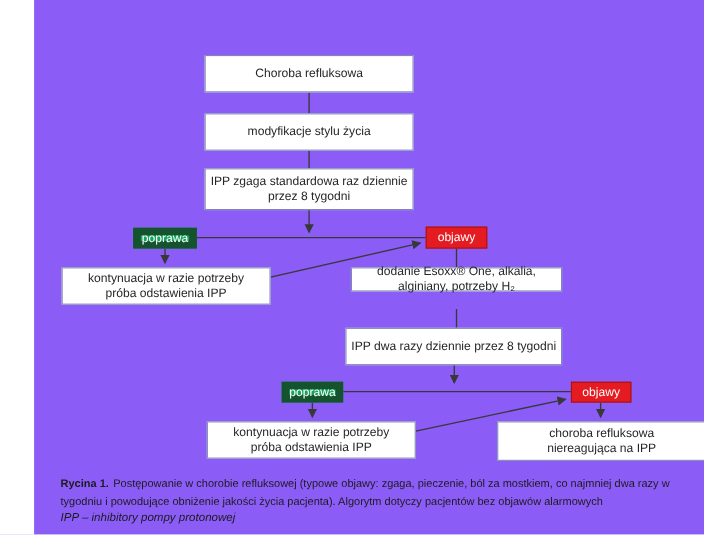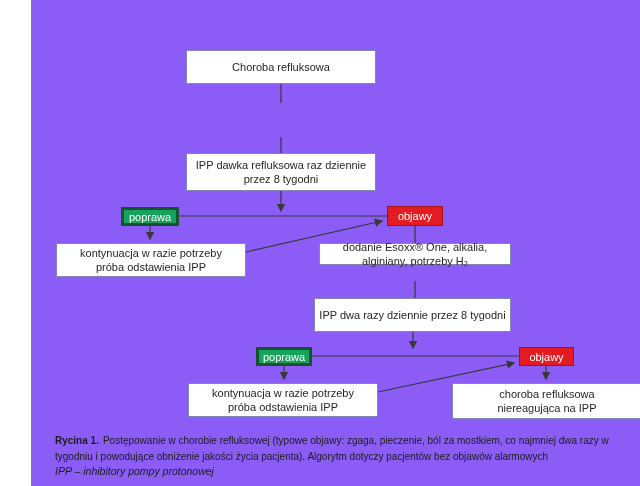--- a/index.html
+++ b/index.html
@@ -34,21 +34,21 @@
     position:absolute;
     z-index:3;
     color:#ffffff;
     font-size:11px;
     display:flex;
     align-items:center;
     justify-content:center;
     text-align:center;
     box-sizing:border-box;
   }
-  .tag.green { background:#15a35d; border:3px solid #14532d; }
+  .tag.green { background:#15a35d; border:7px solid #14532d; }
   .tag.red   { background:#e41b21; border:1px solid #a3141a; }
   .caption {
     position:absolute;
     left:24px; top:433px;
     width:594px;
     z-index:2;
     font-size:10px;
     line-height:15.5px;
     color:#1c1c1c;
     text-align:left;
@@ -91,23 +91,26 @@
     <line x1="281" y1="356" x2="488" y2="356" stroke="#383838" stroke-width="1.2"></line>
     <line x1="253" y1="366" x2="253" y2="379" stroke="#383838" stroke-width="1.2" marker-end="url(#arw)"></line>
     <line x1="347" y1="392" x2="483" y2="363" stroke="#383838" stroke-width="1.2" marker-end="url(#arw)"></line>
     <line x1="515" y1="366" x2="515" y2="379" stroke="#383838" stroke-width="1.2" marker-end="url(#arw)"></line>
   </svg>
 
   <div class="box" style="left:155px;top:50px;width:190px;height:34px">
     <span class="ln">Choroba refluksowa</span>
   </div>
 
+  <div class="box" style="left:155px;top:103px;width:190px;height:34px">
+    <span class="ln">modyfikacje stylu życia</span>
+  </div>
 
   <div class="box" style="left:155px;top:153px;width:190px;height:38px">
-    <span class="ln">IPP dawka refluksowa raz dziennie</span>
+    <span class="ln">IPP zgaga standardowa raz dziennie</span>
     <span class="ln">przez 8 tygodni</span>
   </div>
 
   <div class="tag green" style="left:90px;top:207px;width:58px;height:19px">poprawa</div>
 
   <div class="tag red" style="left:356px;top:206px;width:56px;height:20px">objawy</div>
 
   <div class="box" style="left:25px;top:243px;width:190px;height:34px">
     <span class="ln">kontynuacja w razie potrzeby</span>
     <span class="ln">próba odstawienia IPP</span>

